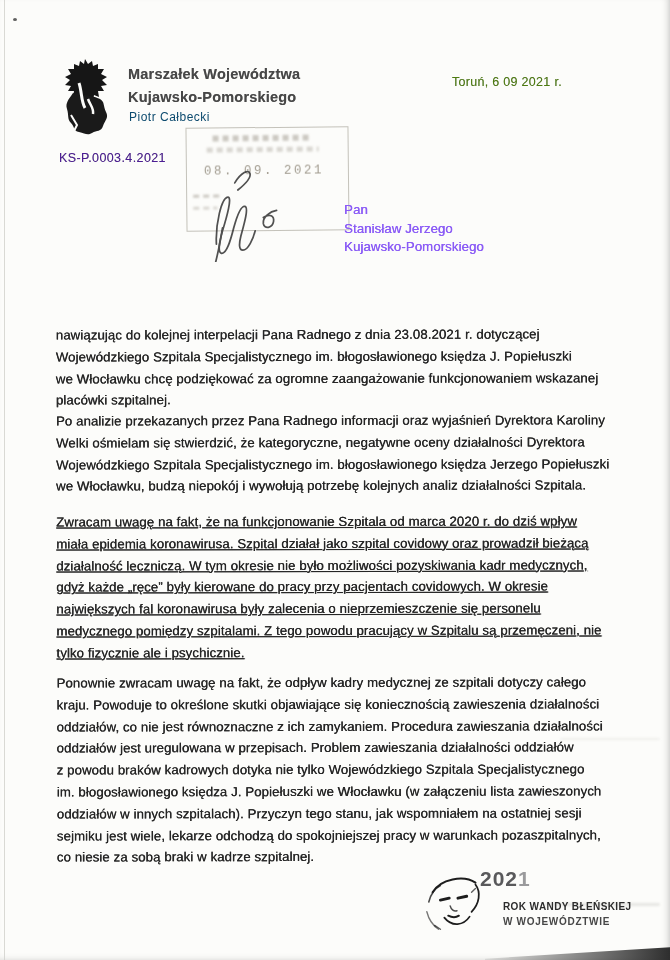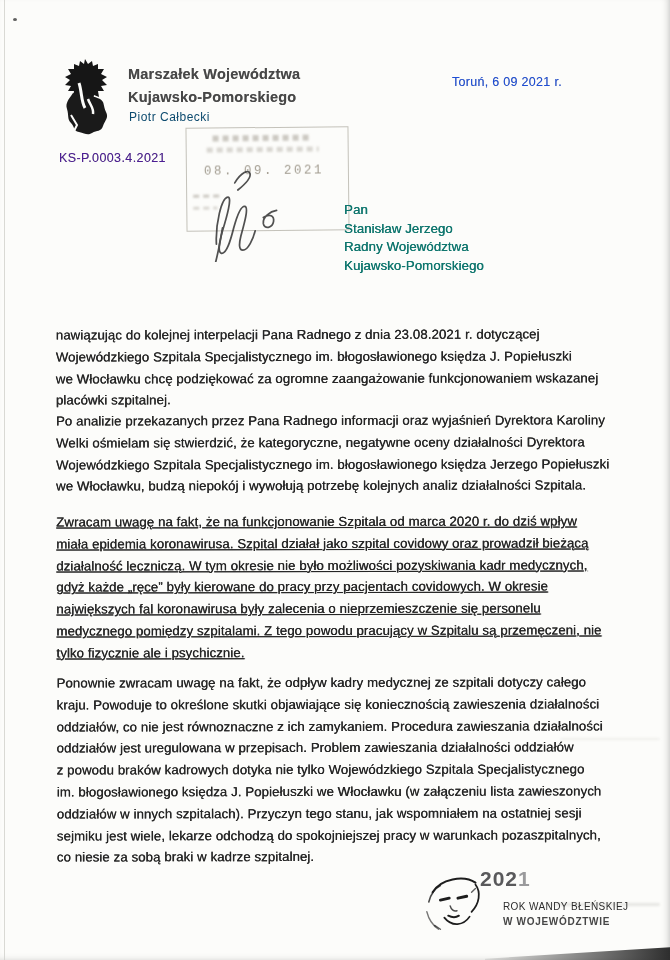--- a/index.html
+++ b/index.html
@@ -20,60 +20,60 @@
   .streak.s1 { left:545px; top:903px; width:115px; height:3px; }
   .streak.s2 { left:560px; top:738px; width:100px; height:2px; opacity:.6; }
 
   
   .eagle { position:absolute; left:57px; top:57px; width:56px; height:80px; }
   .office { position:absolute; left:128px; top:63px; color:#474747; font-weight:bold;
     font-size:14.5px; line-height:22.5px; letter-spacing:.2px;
     text-shadow:0 0 .6px rgba(60,60,60,.55); }
   .signer-faint { position:absolute; left:129px; top:110px; color:#0c4a6e; font-size:12px;
     letter-spacing:.5px; filter:blur(.7px); }
-  .place-date { position:absolute; left:452px; top:75px; color:#1d4ed8; font-size:12.5px;
+  .place-date { position:absolute; left:452px; top:75px; color:#4d7c0f; font-size:12.5px;
     letter-spacing:.3px; text-shadow:0 0 .5px rgba(85,85,94,.5); }
   .refnum { position:absolute; left:59px; top:151px; color:#4c1d95; font-size:12.5px;
     letter-spacing:.4px; text-shadow:0 0 .5px rgba(62,62,62,.5); }
 
   
   .stamp { position:absolute; left:186px; top:127px; width:163px; height:104px;
     border:1.3px solid rgba(150,145,133,.55); transform:rotate(-.6deg); }
   .smudge { position:absolute; filter:blur(1.3px); opacity:.55;
     background:repeating-linear-gradient(90deg,#a59f94 0 6px, transparent 6px 10px); }
   .smudge.r1 { left:26px; top:7px;  width:100px; height:6px; }
   .smudge.r2 { left:20px; top:19px; width:112px; height:5px; opacity:.4; }
   .smudge.r3 { left:6px;  top:66px; width:28px;  height:3px; }
   .smudge.r4 { left:6px;  top:78px; width:24px;  height:3px; opacity:.4; }
   .stamp-date { position:absolute; left:17px; top:36px; font-family:"Liberation Mono", monospace;
     font-size:12.5px; letter-spacing:2.5px; color:#a29c90; filter:blur(.3px); white-space:pre; }
   .signature { position:absolute; left:196px; top:164px; width:102px; height:98px; }
 
   
-  .recipient { position:absolute; left:344px; top:201px; color:#0f766e; font-size:13.2px;
+  .recipient { position:absolute; left:344px; top:201px; color:#8b5cf6; font-size:13.2px;
     line-height:18.6px; text-shadow:.3px 0 0 currentColor; letter-spacing:.1px; }
 
   
   .body-text { position:absolute; left:0; top:0; width:670px; height:960px;
     transform:rotate(-.12deg); color:#262626; font-size:13.2px; line-height:21.8px;
     letter-spacing:.1px; text-shadow:.3px 0 0 currentColor; }
   .salutation { position:absolute; left:56px; top:289px; }
   .paragraph { position:absolute; left:56px; width:580px; }
   .paragraph:nth-of-type(1) { top:324px; }
   .paragraph:nth-of-type(2) { top:410px; }
   .paragraph:nth-of-type(3) { top:511px;text-decoration:underline; }
   .paragraph:nth-of-type(4) { top:672px; }
   .line { white-space:pre; }
 
   
   .portrait { position:absolute; left:421px; top:871px; width:70px; height:66px; }
   .year { position:absolute; left:480px; top:867px; font-size:21px; font-weight:bold;
     color:#59595b; letter-spacing:1px; }
   .year .last-digit { color:#9a9a9c; }
-  .caption1 { position:absolute; left:503px; top:901px; font-size:10px; font-weight:normal;
+  .caption1 { position:absolute; left:503px; top:901px; font-size:10px; font-weight:bold;
     color:#2c2c2c; letter-spacing:.4px; }
   .caption2 { position:absolute; left:503px; top:916px; font-size:10px; font-weight:bold;
     color:#464646; letter-spacing:.7px; }
 </style>
 </head>
 <body>
 
 <div class="page">
 
   <div class="edge-line"></div>
@@ -106,21 +106,20 @@
   <svg class="signature" viewBox="0 0 100 95" fill="none" stroke="#333" stroke-width="1.7" stroke-linecap="round" opacity=".85">
     <path d="M38 18 c6 -10 14 -14 15 -9 c1 5 -7 12 -12 16"></path>
     <path d="M20 78 c-1 -20 5 -45 11 -46 c5 -1 -1 20 -5 33 c-3 11 -5 21 -1 22 c5 1 9 -13 12 -25 c3 -11 7 -22 11 -21 c4 1 -1 18 -4 29 c-2 8 -2 14 2 14 c5 0 10 -11 12 -19"></path>
     <path d="M26 62 c-3 18 -6 32 -9 42"></path>
     <path d="M66 52 c6 -4 11 -2 10 4 c-1 6 -9 8 -10 2 c-1 -7 7 -12 13 -13"></path>
   </svg>
 
   <div class="recipient">
     <div>Pan</div>
     <div>Stanisław Jerzego</div>
-    <div>Radny Województwa</div>
     <div>Kujawsko-Pomorskiego</div>
   </div>
 
   <div class="body-text">
     <div id="paragraphs-host">
         <div class="paragraph">
           <div class="line">nawiązując do kolejnej interpelacji Pana Radnego z dnia 23.08.2021 r. dotyczącej</div>
           <div class="line">Wojewódzkiego Szpitala Specjalistycznego im. błogosławionego księdza J. Popiełuszki</div>
           <div class="line">we Włocławku chcę podziękować za ogromne zaangażowanie funkcjonowaniem wskazanej</div>
           <div class="line">placówki szpitalnej.</div>

